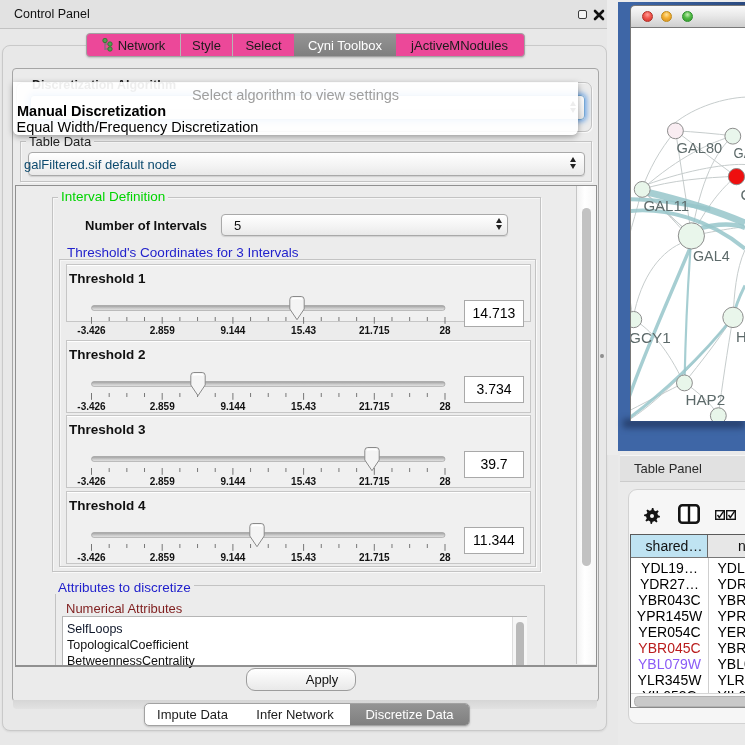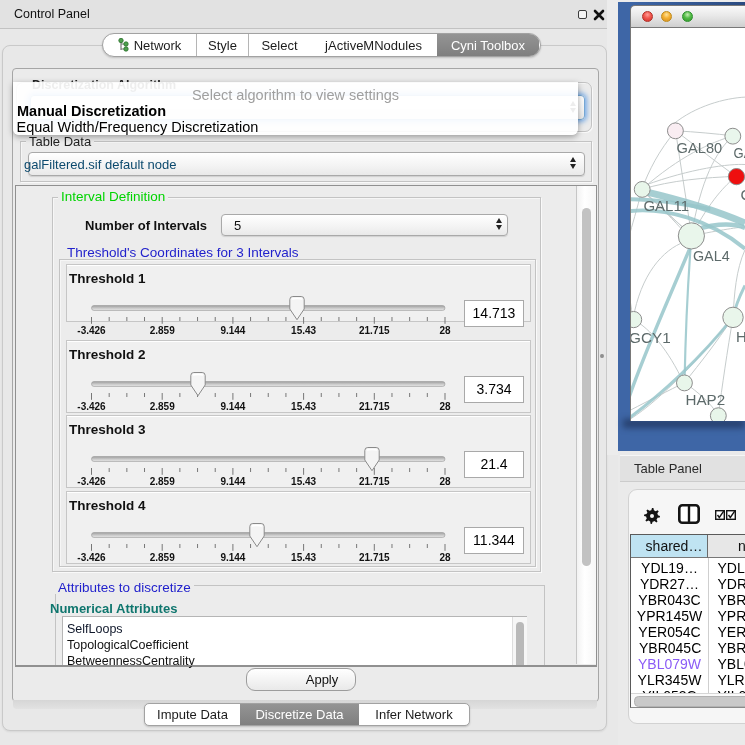--- a/index.html
+++ b/index.html
@@ -22,33 +22,33 @@
 
 <div class="abs" style="left:0;top:0;width:619px;height:28px;background:#e2e2e2;border-bottom:1px solid #c2c2c2;"></div>
 <div class="abs" style="left:14px;top:7px;font-size:12.5px;color:#111;">Control Panel</div>
 <div class="abs" style="left:578px;top:10px;width:7px;height:7px;border:1.5px solid #3c3c3c;border-radius:2px;background:#f4f4f4;"></div>
 <svg class="abs" style="left:593px;top:9px;" width="12" height="12" viewBox="0 0 12 12">
     <path d="M2 2 L10 10 M10 2 L2 10" stroke="#111" stroke-width="2.6" stroke-linecap="round"></path>
   </svg>
 
 <div class="abs" style="left:2px;top:45px;width:603px;height:684px;background:#e8e8e8;border:1px solid #c9c9c9;border-radius:8px;box-shadow:0 1px 2px rgba(0,0,0,.08);"></div>
 
-<div class="abs" style="left:86px;top:33px;width:437px;height:22px;border:1px solid #a2a2a2;border-radius:12px;background:#ffffff;display:flex;overflow:hidden;box-shadow:0 1px 2px rgba(0,0,0,.18);margin-left:16px;">
+<div class="abs" style="left:86px;top:33px;width:437px;height:22px;border:1px solid #a2a2a2;border-radius:4px;background:#ec4899;display:flex;overflow:hidden;box-shadow:0 1px 2px rgba(0,0,0,.18);">
   <div class="seg" style="width:93px;"><svg width="12" height="15" viewBox="0 0 12 15" style="margin-right:4px;">
         <path d="M3 3 V12 M3 6 H7 M3 11 H7" stroke="#777" stroke-width="1.2" fill="none"></path>
         <circle cx="3" cy="2.5" r="2.2" fill="#4ea04e" stroke="#2c702c" stroke-width=".8"></circle>
         <circle cx="8" cy="6" r="2.2" fill="#4ea04e" stroke="#2c702c" stroke-width=".8"></circle>
         <circle cx="8" cy="11" r="2.2" fill="#4ea04e" stroke="#2c702c" stroke-width=".8"></circle>
       </svg>Network</div>
   <div class="sep"></div>
     <div class="seg" style="width:51px;">Style</div>
   <div class="sep"></div>
     <div class="seg" style="width:61px;">Select</div>
+  <div class="seg sel" style="width:102px;">Cyni Toolbox</div>
   <div class="seg" style="width:127px;">jActiveMNodules</div>
-  <div class="seg sel" style="width:102px;">Cyni Toolbox</div>
 </div>
 
 <div class="abs" style="left:12px;top:68px;width:585px;height:632px;background:#ebebeb;border:1px solid #a6a6a6;border-radius:4px;"></div>
 <div class="abs" style="left:13px;top:700px;width:584px;height:9px;background:linear-gradient(#d6d6d6,#e2e2e2);border-radius:0 0 4px 4px;"></div>
 
 <div class="abs etch" style="left:16px;top:82px;width:574px;height:48px;border-radius:7px;"></div>
 <div class="gtitle" style="left:29px;top:79px;background:transparent;font-weight:bold;color:#222;">Discretization Algorithm</div>
 <div class="combo" style="left:30px;top:95px;width:553px;height:23px;border-color:#76a7d4;box-shadow:0 0 5px 2px rgba(90,155,230,.8);"></div>
 <div class="spin" style="left:570px;top:101px;"></div>
 
@@ -195,21 +195,21 @@
         <line x1="378" y1="52" x2="378" y2="58.8" stroke="#777" stroke-width="1"></line>
         <text x="24.5" y="69" font-size="10" text-anchor="middle" fill="#111" font-family="Liberation Sans,sans-serif" font-weight="bold">-3.426</text>
         <text x="95.2" y="69" font-size="10" text-anchor="middle" fill="#111" font-family="Liberation Sans,sans-serif" font-weight="bold">2.859</text>
         <text x="165.9" y="69" font-size="10" text-anchor="middle" fill="#111" font-family="Liberation Sans,sans-serif" font-weight="bold">9.144</text>
         <text x="236.6" y="69" font-size="10" text-anchor="middle" fill="#111" font-family="Liberation Sans,sans-serif" font-weight="bold">15.43</text>
         <text x="307.3" y="69" font-size="10" text-anchor="middle" fill="#111" font-family="Liberation Sans,sans-serif" font-weight="bold">21.715</text>
         <text x="378" y="69" font-size="10" text-anchor="middle" fill="#111" font-family="Liberation Sans,sans-serif" font-weight="bold">28</text>
         <path d="M 297.8 44 V 34.5 Q 297.8 31.5 300.8 31.5 H 309.2 Q 312.2 31.5 312.2 34.5 V 44 L 305 54.7 Z" fill="#f4f4f4" stroke="#8a8a8a" stroke-width="1"></path>
         <path d="M 299.8 34 Q 305 32.8 310.2 34" stroke="#fff" stroke-width="1.5" fill="none"></path>
       </svg>
-      <div style="position:absolute;left:397px;top:35px;width:60px;height:27px;background:#fff;border:1px solid #a9a9a9;box-sizing:border-box;text-align:center;font-size:14px;line-height:25px;color:#000;">21.4</div>
+      <div style="position:absolute;left:397px;top:35px;width:60px;height:27px;background:#fff;border:1px solid #a9a9a9;box-sizing:border-box;text-align:center;font-size:14px;line-height:25px;color:#000;">39.7</div>
     </div>
     <div class="abs" style="left:66px;top:490.5px;width:465px;height:73px;border:1px solid #c6c6c6;background:#f0f0f0;box-shadow:inset 0 1px 0 #fff;box-sizing:border-box;">
       <div style="position:absolute;left:2px;top:6px;font-size:13.5px;font-weight:bold;color:#111;">Threshold 4</div>
       <svg style="position:absolute;left:0;top:0;" width="463" height="71" viewBox="0 0 463 71">
         <defs>
           <linearGradient id="tg490.5" x1="0" y1="0" x2="0" y2="1">
             <stop offset="0" stop-color="#9d9d9d"></stop>
             <stop offset="55%" stop-color="#cbcbcb"></stop>
             <stop offset="1" stop-color="#e5e5e5"></stop>
           </linearGradient>
@@ -244,37 +244,37 @@
         <text x="378" y="69" font-size="10" text-anchor="middle" fill="#111" font-family="Liberation Sans,sans-serif" font-weight="bold">28</text>
         <path d="M 182.8 44 V 34.5 Q 182.8 31.5 185.8 31.5 H 194.2 Q 197.2 31.5 197.2 34.5 V 44 L 190 54.7 Z" fill="#f4f4f4" stroke="#8a8a8a" stroke-width="1"></path>
         <path d="M 184.8 34 Q 190 32.8 195.2 34" stroke="#fff" stroke-width="1.5" fill="none"></path>
       </svg>
       <div style="position:absolute;left:397px;top:35px;width:60px;height:27px;background:#fff;border:1px solid #a9a9a9;box-sizing:border-box;text-align:center;font-size:14px;line-height:25px;color:#000;">11.344</div>
     </div>
   </div>
 
 <div class="abs etch" style="left:55px;top:585px;width:488px;height:80px;border-bottom:none;box-shadow:none;"></div>
 <div class="gtitle" style="left:55px;top:581px;background:#ececec;color:#2222cc;font-size:13.5px;">Attributes to discretize</div>
-<div class="abs" style="left:50px;top:601px;font-size:13px;font-weight:bold;color:#0f766e;">Numerical Attributes</div>
+<div class="abs" style="left:66px;top:601px;font-size:13px;font-weight:normal;color:#7f1d1d;">Numerical Attributes</div>
 <div class="abs" style="left:62px;top:616px;width:465px;height:49px;background:#fff;border:1px solid #b5b5b5;border-bottom:none;border-right:none;box-sizing:border-box;">
   <div style="position:absolute;left:4px;top:5px;font-size:12.5px;color:#0f172a;">SelfLoops</div>
   <div style="position:absolute;left:4px;top:21px;font-size:12.5px;color:#111;">TopologicalCoefficient</div>
   <div style="position:absolute;left:4px;top:37px;font-size:12.5px;color:#111;">BetweennessCentrality</div>
   <div style="position:absolute;right:0;top:0;width:14px;height:49px;background:#f6f6f6;border-left:1px solid #ddd;"></div>
   <div style="position:absolute;right:3px;top:5px;width:8px;height:44px;background:#b9b9b9;border-radius:4px 4px 0 0;"></div>
 </div>
 
 <div class="abs" style="left:15px;top:665px;width:582px;height:1px;background:#909090;"></div>
 
 <div class="abs" style="left:246px;top:668px;width:66px;height:21px;border:1px solid #9c9c9c;border-radius:9px;background:linear-gradient(#ffffff,#e9e9e9);display:flex;align-items:center;justify-content:center;font-size:13px;color:#111;padding-left:42px;">Apply</div>
 
 <div class="abs" style="left:144px;top:703px;width:324px;height:21px;border:1px solid #a2a2a2;border-radius:5px;background:#fff;display:flex;overflow:hidden;box-shadow:0 1px 2px rgba(0,0,0,.18);">
   <div class="seg" style="width:95px;border-radius:6px;">Impute Data</div>
+  <div class="seg" style="width:110px;">Infer Network</div>
   <div class="seg sel" style="width:119px;">Discretize Data</div>
-  <div class="seg" style="width:110px;">Infer Network</div>
 </div>
 
 <div class="abs" style="left:607px;top:0;width:138px;height:455px;background:#ececec;"></div>
 <div class="abs" style="left:618px;top:2px;width:127px;height:449px;background:#3e66a6;"></div>
 <div class="abs" style="left:630px;top:2px;width:115px;height:3px;background:linear-gradient(90deg,#3e66a6,#2a4a80);"></div>
 
 <div class="abs" style="left:623px;top:419px;width:122px;height:9px;background:rgba(15,28,55,.5);filter:blur(3px);"></div>
 
 <div class="abs" style="left:630px;top:5px;width:115px;height:23px;background:linear-gradient(#f9f9f9,#e9e9e9 45%,#cfcfcf);border:1px solid #787878;border-right:none;border-radius:5px 0 0 0;box-sizing:border-box;"></div>
 <div class="abs" style="left:641.5px;top:11px;width:11px;height:11px;border-radius:50%;background:radial-gradient(circle at 50% 30%,#ff9d96,#f1574e 45%,#cf2e26);border:.5px solid #b03028;box-sizing:border-box;"></div>
@@ -374,21 +374,21 @@
       <div style="position:absolute;left:0;top:24.5px;width:77px;text-align:center;font-size:14px;color:#000;">YDL19…</div>
       <div style="position:absolute;left:86.5px;top:24.5px;font-size:14px;color:#000;">YDL1</div>
       <div style="position:absolute;left:0;top:40.5px;width:77px;text-align:center;font-size:14px;color:#000;">YDR27…</div>
       <div style="position:absolute;left:86.5px;top:40.5px;font-size:14px;color:#000;">YDR2</div>
       <div style="position:absolute;left:0;top:56.5px;width:77px;text-align:center;font-size:14px;color:#000;">YBR043C</div>
       <div style="position:absolute;left:86.5px;top:56.5px;font-size:14px;color:#000;">YBR0</div>
       <div style="position:absolute;left:0;top:72.5px;width:77px;text-align:center;font-size:14px;color:#000;">YPR145W</div>
       <div style="position:absolute;left:86.5px;top:72.5px;font-size:14px;color:#000;">YPR1</div>
       <div style="position:absolute;left:0;top:88.5px;width:77px;text-align:center;font-size:14px;color:#000;">YER054C</div>
       <div style="position:absolute;left:86.5px;top:88.5px;font-size:14px;color:#000;">YER0</div>
-      <div style="position:absolute;left:8px;top:104.5px;width:77px;font-size:14px;color:#000000;">YBR045C</div>
+      <div style="position:absolute;left:0;top:104.5px;width:77px;text-align:center;font-size:14px;color:#b91c1c;">YBR045C</div>
       <div style="position:absolute;left:86.5px;top:104.5px;font-size:14px;color:#000;">YBR0</div>
       <div style="position:absolute;left:0;top:120.5px;width:77px;text-align:center;font-size:14px;color:#8b5cf6;">YBL079W</div>
       <div style="position:absolute;left:86.5px;top:120.5px;font-size:14px;color:#000;">YBL0</div>
       <div style="position:absolute;left:0;top:136.5px;width:77px;text-align:center;font-size:14px;color:#000;">YLR345W</div>
       <div style="position:absolute;left:86.5px;top:136.5px;font-size:14px;color:#000;">YLR3</div>
       <div style="position:absolute;left:0;top:152.5px;width:77px;text-align:center;font-size:14px;color:#000;">YIL053C</div>
       <div style="position:absolute;left:86.5px;top:152.5px;font-size:14px;color:#000;">YIL0</div>
     </div>
   <div style="position:absolute;left:0;top:158px;width:114px;height:15px;background:#fafafa;border-top:1px solid #d6d6d6;"></div>
   <div style="position:absolute;left:3px;top:160.5px;width:114px;height:9px;background:#c9c9c9;border:1px solid #b2b2b2;border-radius:4.5px;"></div>

